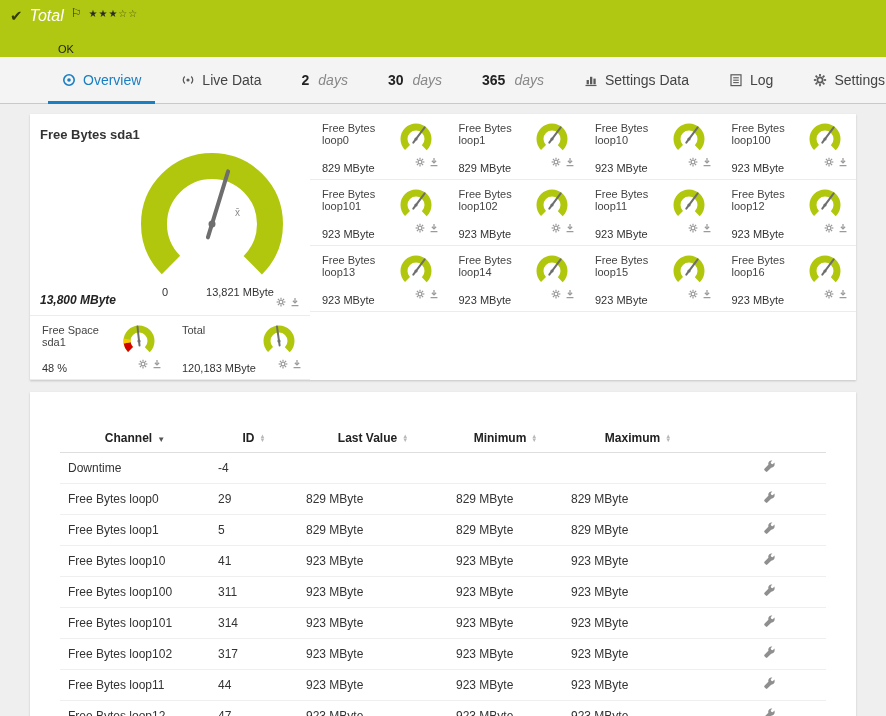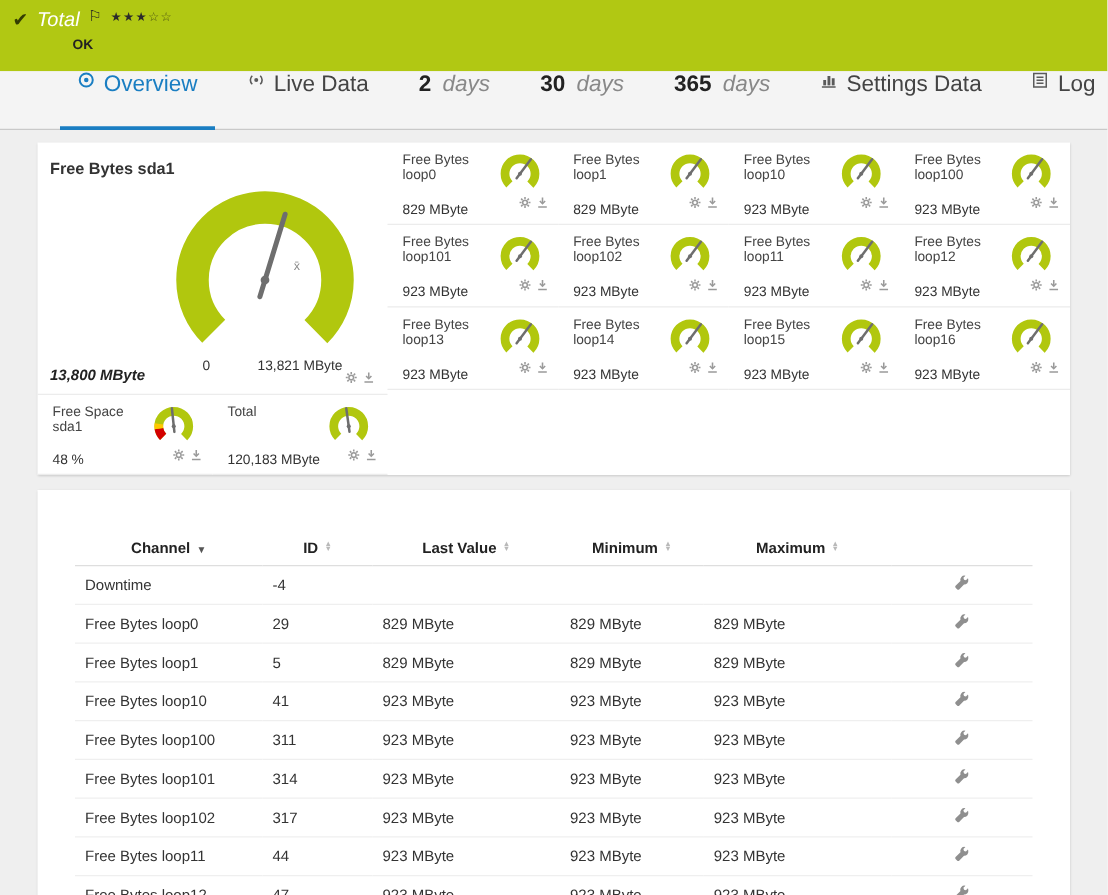--- a/index.html
+++ b/index.html
@@ -17,25 +17,25 @@
   
   .header{background:var(--accent);height:57px;padding:7px 10px 0 10px;}
   .header-line{display:flex;align-items:baseline;gap:7px;}
   .check{color:#333d02;font-size:15px;font-weight:bold;}
   .kind{font-style:italic;color:#fff;font-size:16px;}
   .sensor-title{color:#151515;font-size:16px;}
   .flag{font-size:12px;color:#222;position:relative;top:-4px;}
   .stars{font-size:10px;letter-spacing:1px;position:relative;top:-4px;}
   .stars-filled{color:#2b2b2b;}
   .stars-empty{color:#4d5413;}
-  .status{margin-left:48px;margin-top:4px;font-size:11px;font-weight:bold;color:#222;}
+  .status{margin-left:48px;margin-top:18px;font-size:11px;font-weight:normal;color:#222;}
 
   
   .tabbar{display:flex;align-items:stretch;height:47px;background:#f4f4f4;border-bottom:1px solid #c9c9c9;padding-left:42px;}
-  .tab{display:flex;align-items:flex-start;gap:7px;padding:0 20px;color:#444;font-size:18px;position:relative;cursor:pointer;white-space:nowrap;}
+  .tab{display:flex;align-items:center;gap:7px;padding:0 20px;color:#444;font-size:14px;position:relative;cursor:pointer;white-space:nowrap;}
   .tab svg{flex:0 0 auto;}
   .tab.active{color:var(--active);}
   .tab.active::after{content:"";position:absolute;left:6px;right:6px;bottom:-1px;height:3px;background:var(--active);}
   .tab .num{font-weight:bold;color:#222;}
   .tab .unit{color:#888;margin-left:2px;font-style:italic;}
   .tab-icon{color:#5a5a5a;}
   .tab.active .tab-icon{color:var(--active);}
   .tab-settings{margin-left:auto;padding-right:4px;}
 
   

